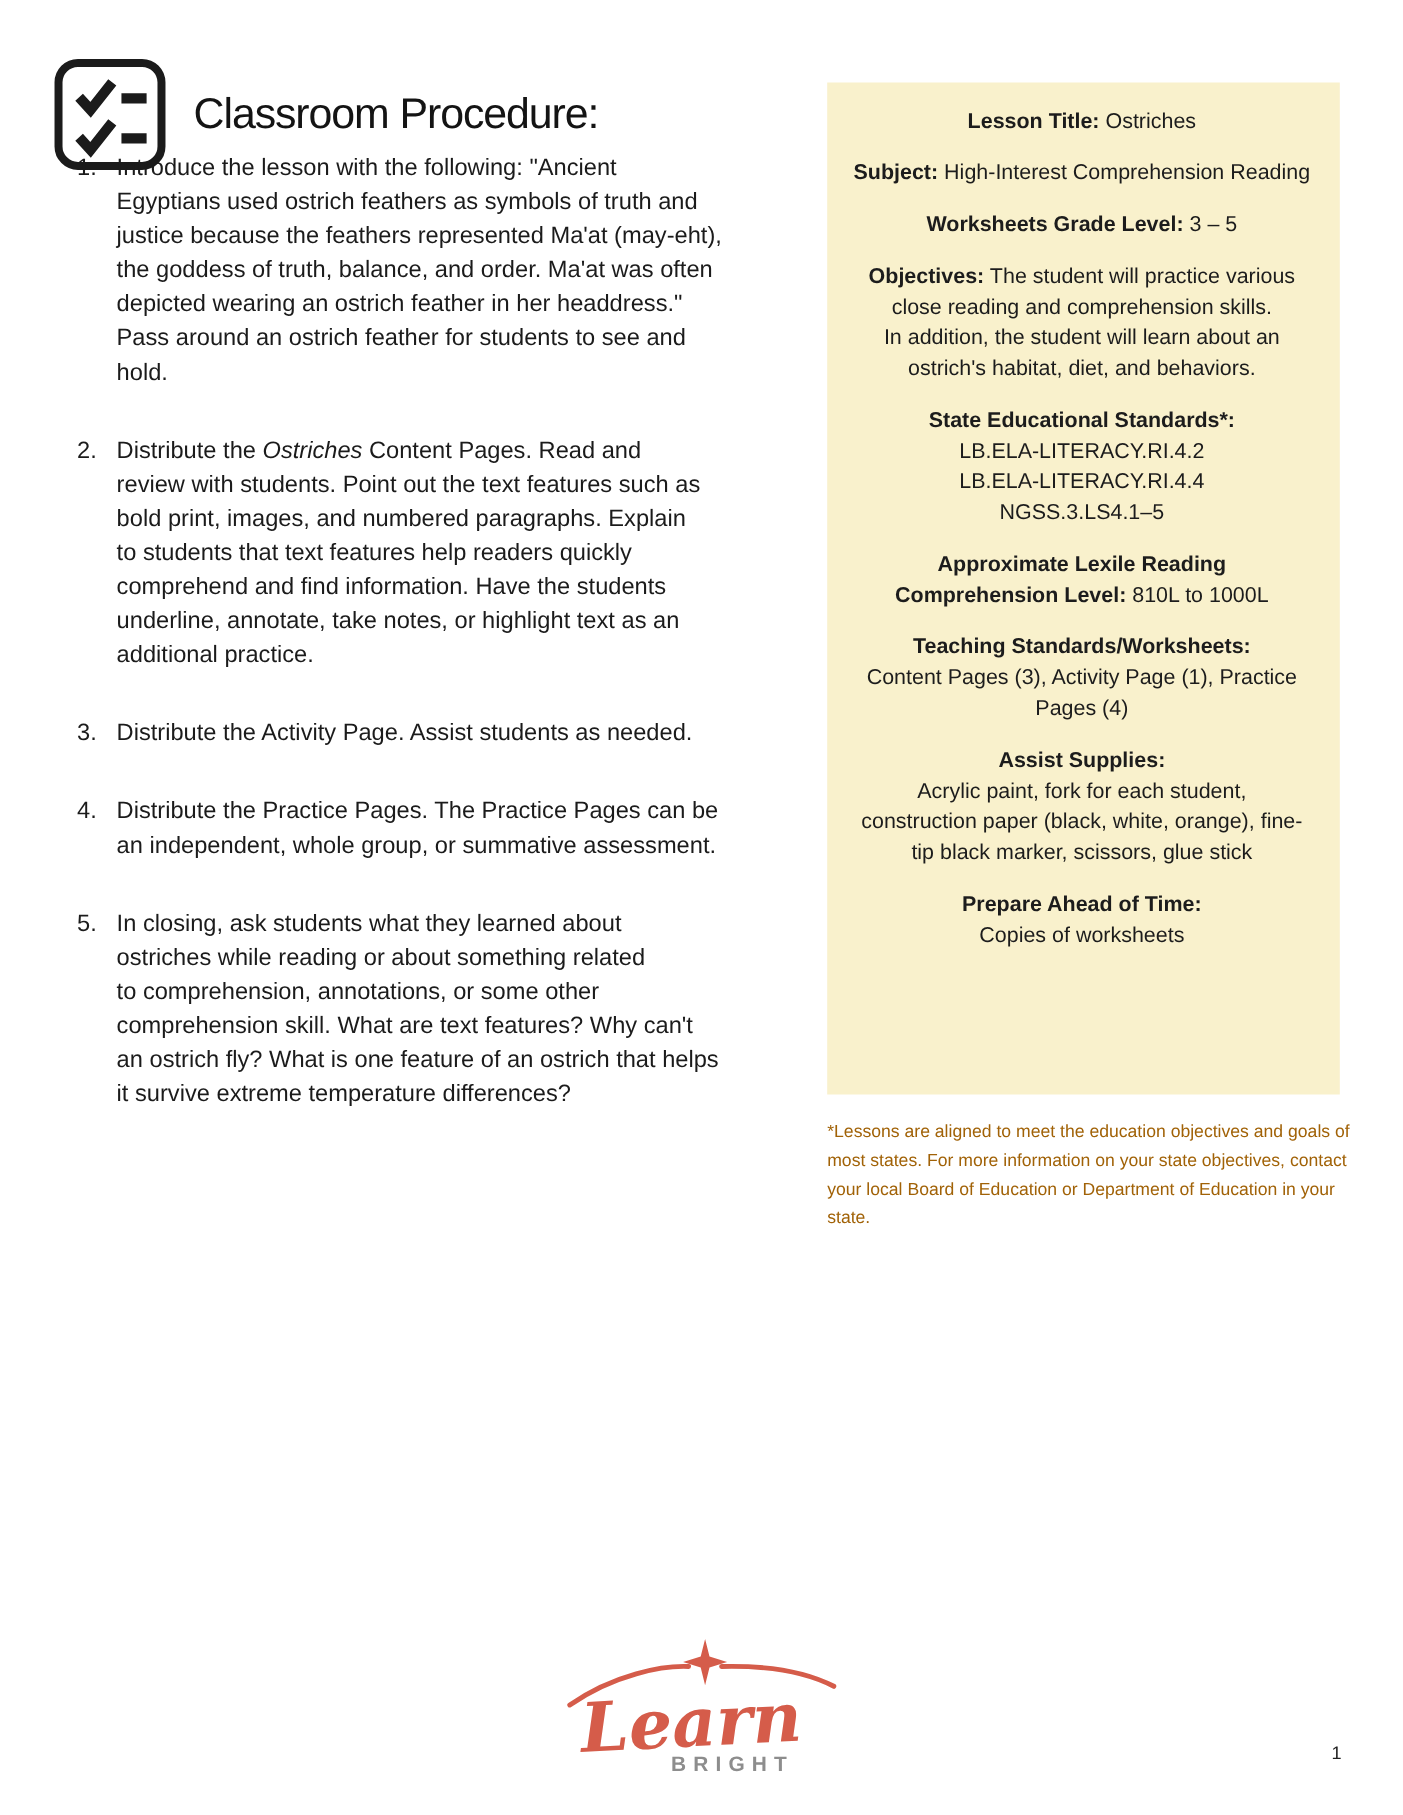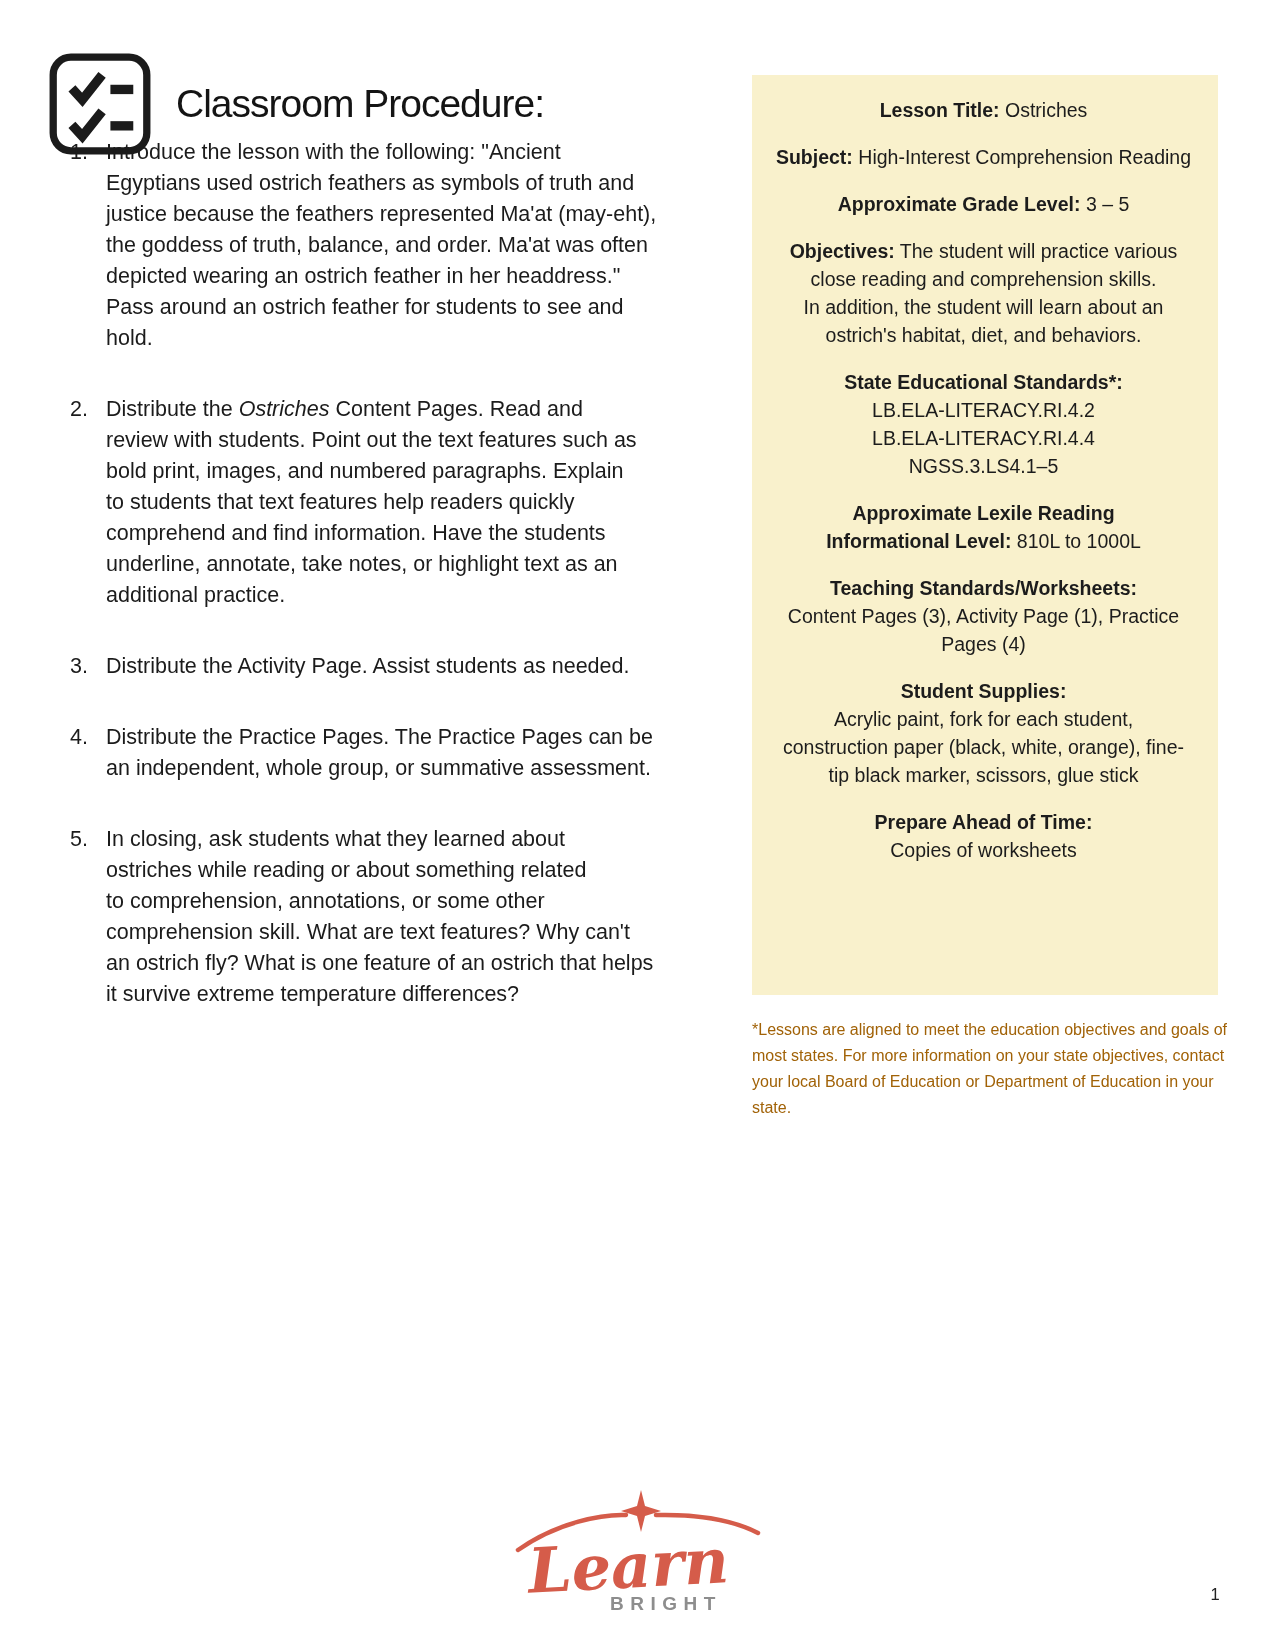--- a/index.html
+++ b/index.html
@@ -93,35 +93,35 @@
 to comprehension, annotations, or some other
 comprehension skill. What are text features? Why can't
 an ostrich fly? What is one feature of an ostrich that helps
 it survive extreme temperature differences?</span><span class="it"></span><span></span></span>
     </div>
   </div>
 
   <aside class="panel">
     <p class="entry"><span class="lbl">Lesson Title:</span><span> Ostriches</span></p>
     <p class="entry"><span class="lbl">Subject:</span><span> High-Interest Comprehension Reading</span></p>
-    <p class="entry"><span class="lbl">Approximate Grade Level:</span><span> 3 – 5</span></p>
+    <p class="entry"><span class="lbl">Worksheets Grade Level:</span><span> 3 – 5</span></p>
     <p class="entry"><span class="lbl">Objectives:</span><span> The student will practice various
 close reading and comprehension skills.
 In addition, the student will learn about an
 ostrich's habitat, diet, and behaviors.</span></p>
     <p class="entry"><span class="lbl">State Educational Standards*:</span><span>
 LB.ELA-LITERACY.RI.4.2
 LB.ELA-LITERACY.RI.4.4
 NGSS.3.LS4.1–5</span></p>
     <p class="entry"><span class="lbl">Approximate Lexile Reading
-Informational Level:</span><span> 810L to 1000L</span></p>
+Comprehension Level:</span><span> 810L to 1000L</span></p>
     <p class="entry"><span class="lbl">Teaching Standards/Worksheets:</span><span>
 Content Pages (3), Activity Page (1), Practice
 Pages (4)</span></p>
-    <p class="entry"><span class="lbl">Student Supplies:</span><span>
+    <p class="entry"><span class="lbl">Assist Supplies:</span><span>
 Acrylic paint, fork for each student,
 construction paper (black, white, orange), fine-
 tip black marker, scissors, glue stick</span></p>
     <p class="entry"><span class="lbl">Prepare Ahead of Time:</span><span>
 Copies of worksheets</span></p>
   </aside>
 
   <p class="footnote">*Lessons are aligned to meet the education objectives and goals of
 most states. For more information on your state objectives, contact
 your local Board of Education or Department of Education in your state.</p>

